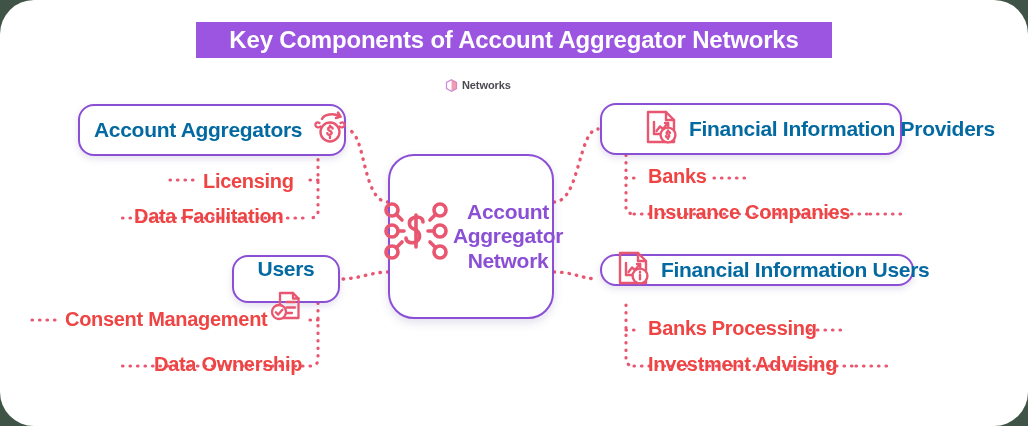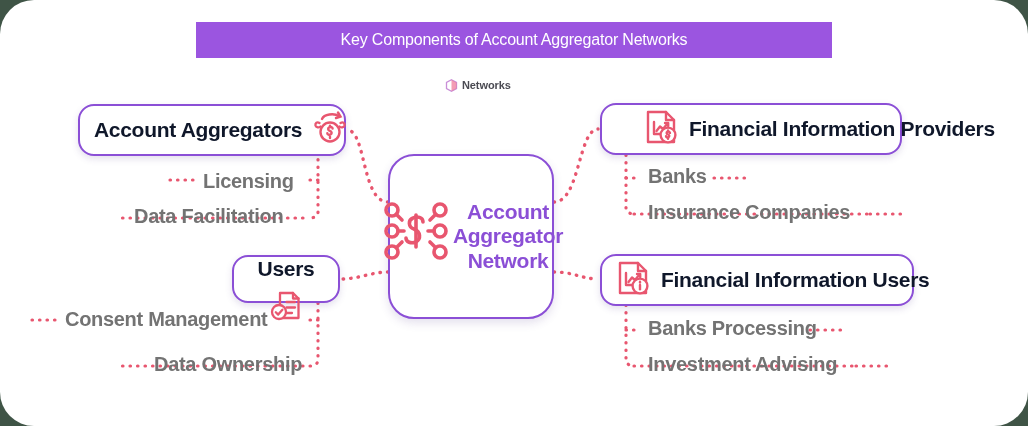--- a/index.html
+++ b/index.html
@@ -30,22 +30,22 @@
     top: 22px;
     width: 636px;
     height: 36px;
     background: #9b55e0;
     display: flex;
     align-items: center;
     justify-content: center;
   }
   .title-banner .title-text {
     color: #ffffff;
-    font-size: 16px;
-    font-weight: normal;
+    font-size: 24px;
+    font-weight: bold;
     letter-spacing: -0.2px;
     white-space: nowrap;
   }
 
   
   .brand {
     position: absolute;
     left: 445px;
     top: 78px;
     display: flex;
@@ -73,36 +73,36 @@
     border-radius: 16px;
     display: flex;
     align-items: center;
     gap: 9px;
     padding: 0 14px;
     box-shadow: 0 3px 7px rgba(90, 60, 140, 0.16);
   }
   .node-box .node-label {
     font-size: 21px;
     font-weight: bold;
-    color: #0f172a;
+    color: #0369a1;
     white-space: nowrap;
     letter-spacing: -0.3px;
   }
   .node-box .node-icon { display: block; flex: 0 0 auto; }
 
   #box-account-aggregators { left: 78px;  top: 104px; width: 268px; height: 52px; }
   #box-account-aggregators .node-label { order: 1; }
   #box-account-aggregators .node-icon  { order: 2; }
 
   #box-users { left: 232px; top: 255px; width: 108px; height: 48px; flex-direction: column; }
   #box-users .node-label { order: 1; }
   #box-users .node-icon  { order: 2; }
 
   #box-fip { left: 600px; top: 103px; width: 302px; height: 52px; padding-left: 42px; }
-  #box-fiu { left: 600px; top: 254px; width: 314px; height: 52px; }
+  #box-fiu { left: 600px; top: 254px; width: 314px; height: 32px; }
 
   
   .center-node {
     position: absolute;
     left: 388px;
     top: 154px;
     width: 166px;
     height: 165px;
     box-sizing: border-box;
     background: #ffffff;
@@ -122,21 +122,21 @@
     text-align: center;
     line-height: 1.16;
     letter-spacing: -0.3px;
   }
 
   
   .leaf {
     position: absolute;
     font-size: 20px;
     font-weight: bold;
-    color: #737373;
+    color: #ef4444;
     white-space: nowrap;
     letter-spacing: -0.3px;
   }
   #leaf-licensing          { left: 203px; top: 170px; }
   #leaf-data-facilitation  { left: 134px; top: 205px; }
   #leaf-consent-management { left: 65px;  top: 308px; }
   #leaf-data-ownership     { left: 133px; top: 353px; margin-left: 21px; }
   #leaf-banks              { left: 648px; top: 165px; }
   #leaf-insurance          { left: 648px; top: 201px; }
   #leaf-loan-processing    { left: 648px; top: 317px; }

